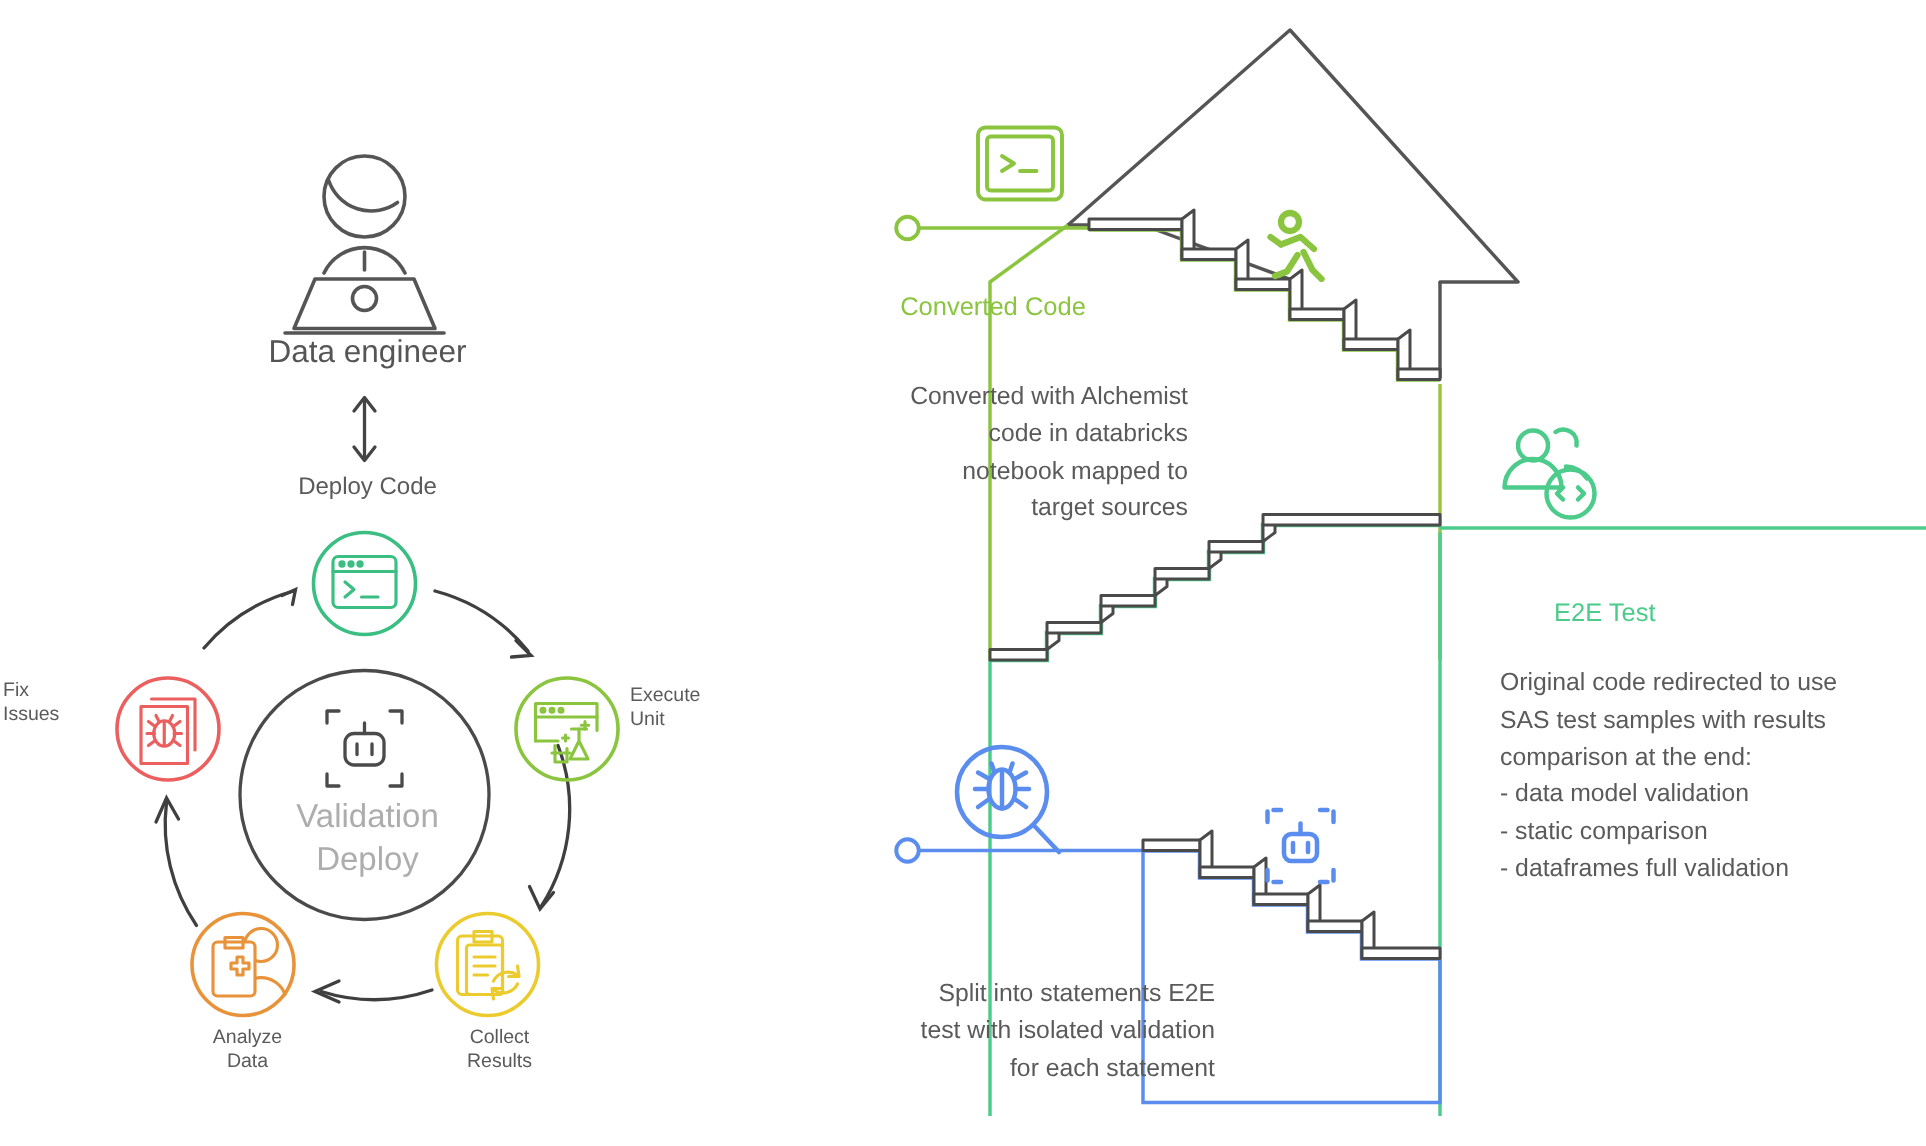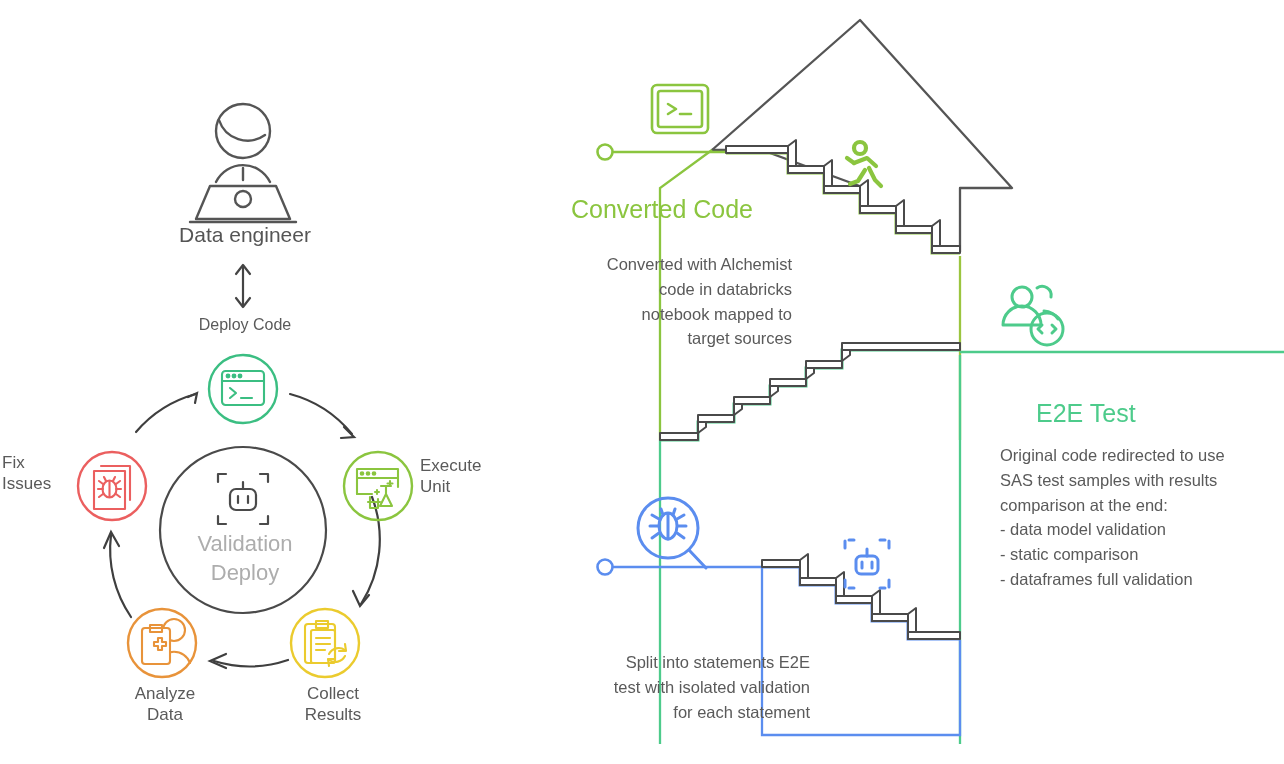--- a/index.html
+++ b/index.html
@@ -22,21 +22,21 @@
   }
   .abs { position: absolute; }
   svg { display: block; overflow: visible; }
 
   
   #left-panel { left: 0; top: 0; width: 520px; height: 764px; }
 
   .lbl {
     position: absolute;
     text-align: center;
-    font-size: 17px;
+    font-size: 13px;
     color: #5a5a5a;
     line-height: 1.25;
     white-space: pre-line;
   }
   #label-data-engineer {
     left: 120px; top: 222px; width: 250px;
     font-size: 21px; color: #555;
   }
   #label-deploy-code {
     left: 145px; top: 315px; width: 200px;
@@ -57,21 +57,21 @@
   #label-validation-agent {
     left: 155px; top: 530px; width: 180px;
     font-size: 22px; color: #adadad; line-height: 1.3;
   }
 
   
   #right-panel { left: 520px; top: 0; width: 764px; height: 764px; }
 
   .rt-head {
     position: absolute;
-    font-size: 25px;
+    font-size: 17px;
     line-height: 1.1;
   }
   .rt-body {
     position: absolute;
     font-size: 16.5px;
     line-height: 1.5;
     color: #5a5a5a;
     white-space: pre-line;
   }
   #converted-code-title { left: 12px; top: 196px; width: 260px; text-align: center; color: #8BC53F; }

